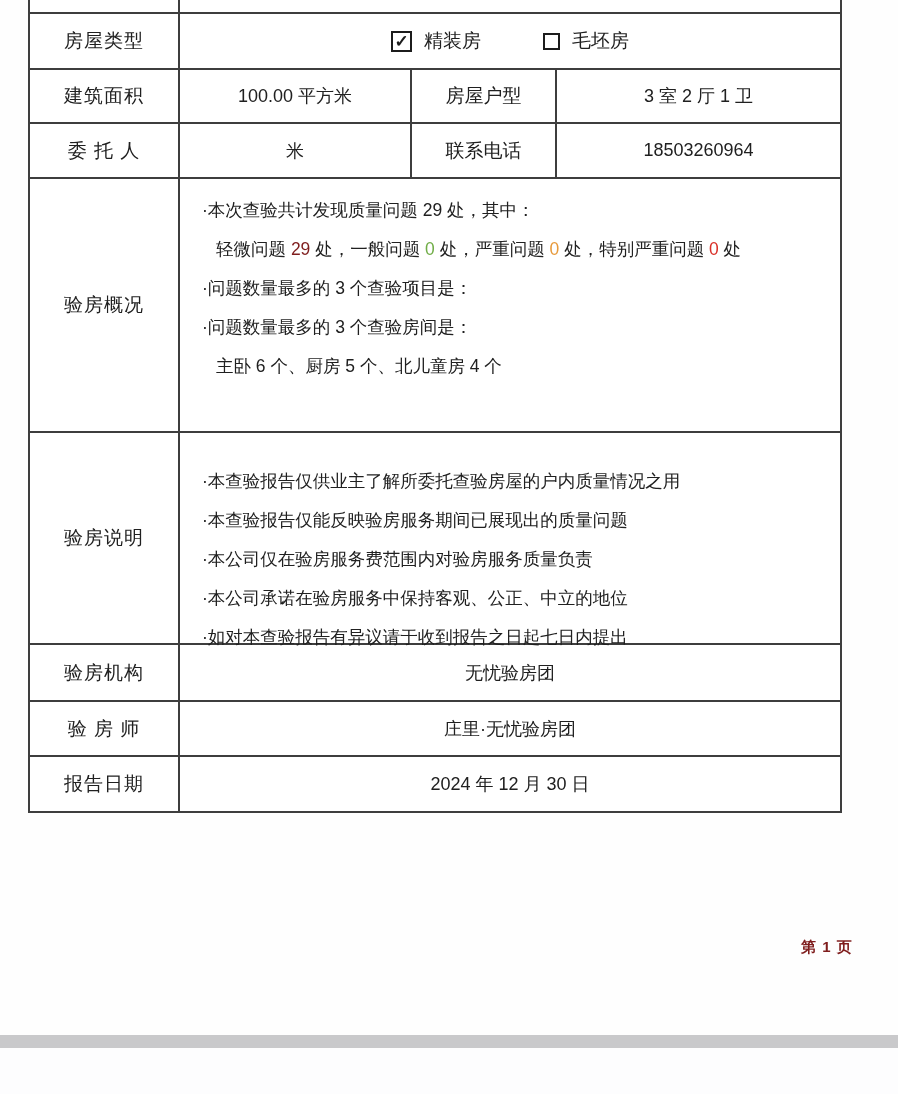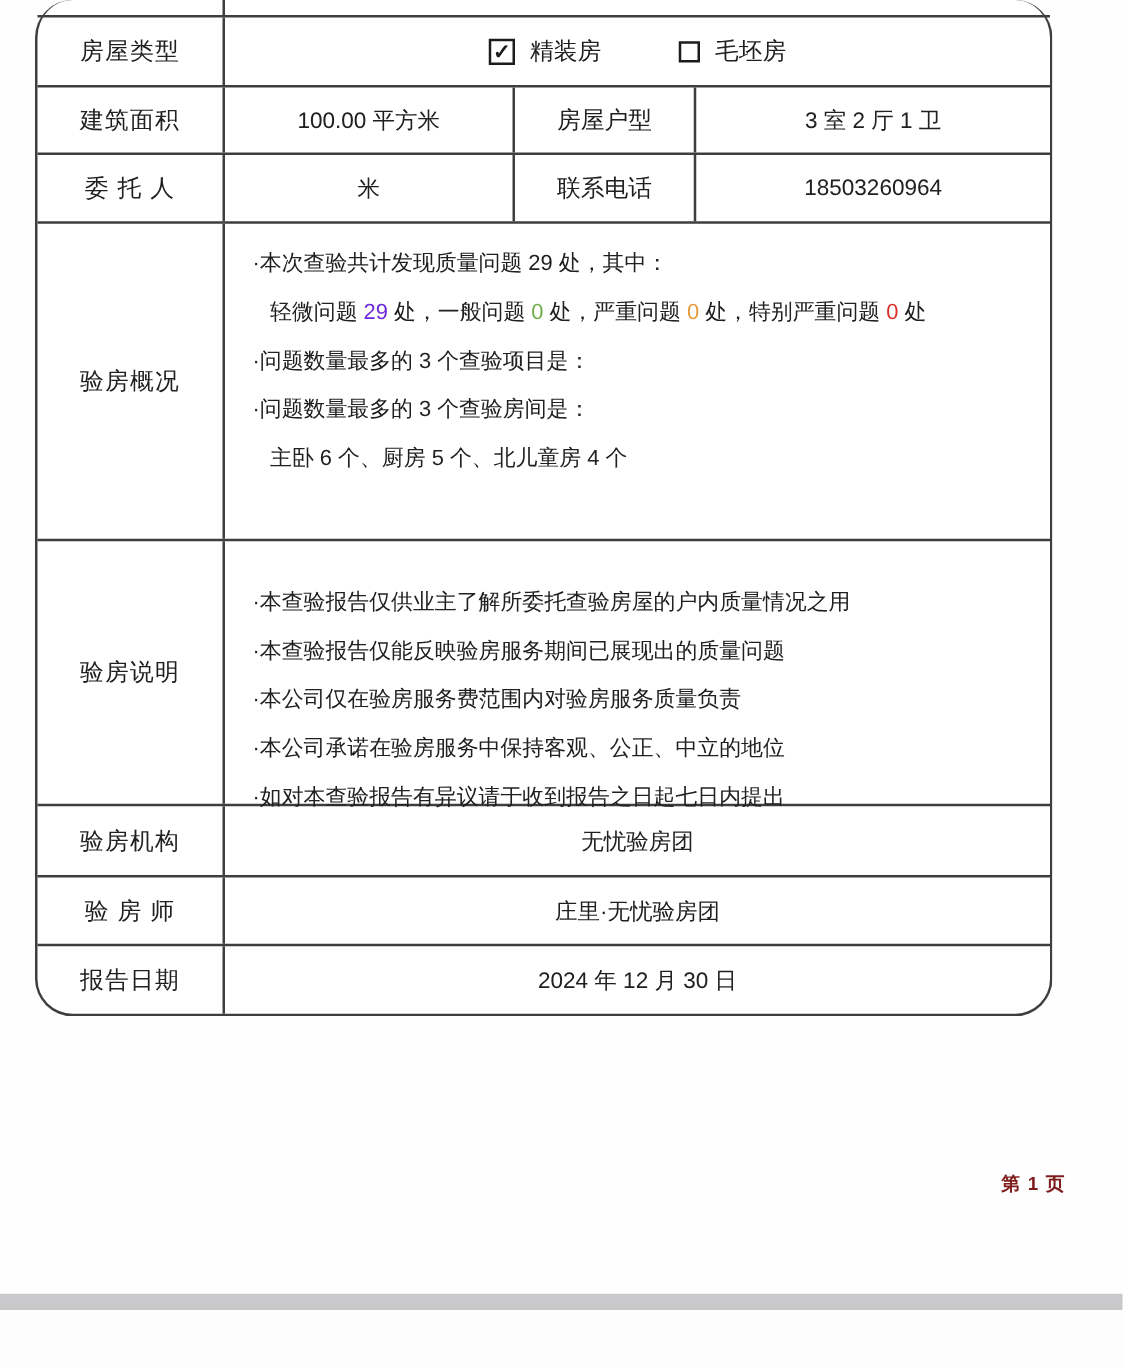--- a/index.html
+++ b/index.html
@@ -12,21 +12,20 @@
     overflow:hidden;
   }
   .report-table {
     position:absolute; left:28px; top:0;
     width:814px;
     box-sizing:border-box;
     border-left:2px solid #3e3e3e;
     border-right:2px solid #3e3e3e;
     border-bottom:2px solid #3e3e3e;
     background:#fff;
-    border-radius:30px;
   }
   .row { display:flex; box-sizing:border-box; border-top:2px solid #3e3e3e; }
   .row-partial { border-top:none; height:12px; }
   .cell { box-sizing:border-box; display:flex; align-items:center; }
   .c1 {
     width:150px; flex:0 0 150px;
     border-right:2px solid #3e3e3e;
     justify-content:center;
     font-size:19px; letter-spacing:1px;
   }
@@ -106,21 +105,21 @@
     <div class="cell c1">委 托 人</div>
     <div class="cell c2">米</div>
     <div class="cell c3">联系电话</div>
     <div class="cell c4">18503260964</div>
   </div>
 
   <div class="row row-overview">
     <div class="cell c1">验房概况</div>
     <div class="para-cell">
       <div class="para-line"><span>·本次查验共计发现质量问题 29 处，其中：</span></div>
-      <div class="para-line indent"><span>轻微问题 </span><span style="color: #6d28d9; text-align: right;">29</span><span> 处，一般问题 </span><span style="color: rgb(112, 173, 71);">0</span><span> 处，严重问题 </span><span style="color: rgb(231, 154, 60);">0</span><span> 处，特别严重问题 </span><span style="color: rgb(217, 47, 39);">0</span><span> 处</span></div>
+      <div class="para-line indent"><span>轻微问题 </span><span style="color: #7f1d1d; text-align: right;">29</span><span> 处，一般问题 </span><span style="color: rgb(112, 173, 71);">0</span><span> 处，严重问题 </span><span style="color: rgb(231, 154, 60);">0</span><span> 处，特别严重问题 </span><span style="color: rgb(217, 47, 39);">0</span><span> 处</span></div>
       <div class="para-line"><span>·问题数量最多的 3 个查验项目是：</span></div>
       <div class="para-line"><span>·问题数量最多的 3 个查验房间是：</span></div>
       <div class="para-line indent"><span>主卧 6 个、厨房 5 个、北儿童房 4 个</span></div>
     </div>
   </div>
 
   <div class="row row-notes">
     <div class="cell c1">验房说明</div>
     <div class="para-cell" style="padding-top:29px">
       <div class="para-line">·本查验报告仅供业主了解所委托查验房屋的户内质量情况之用</div>

